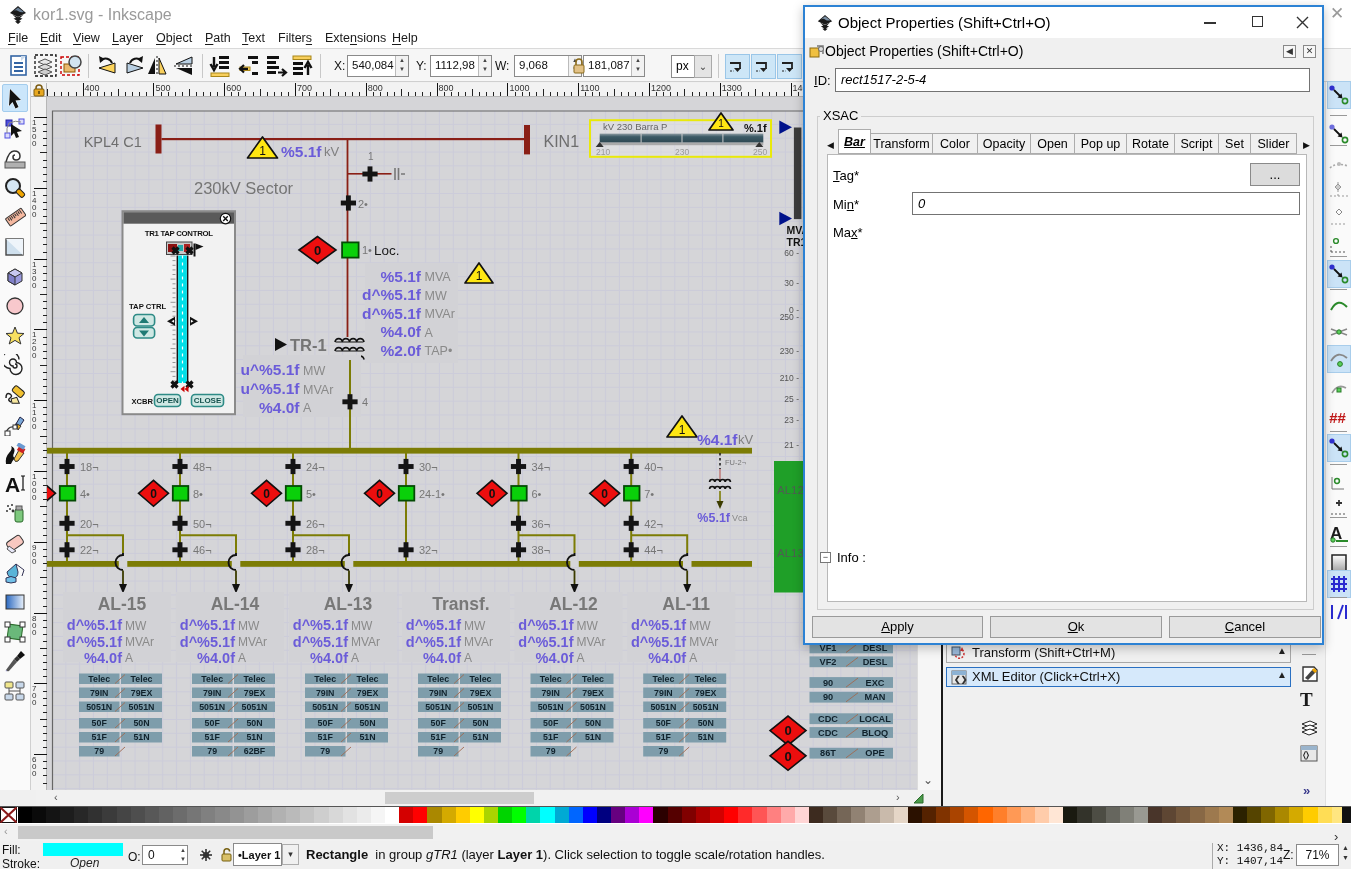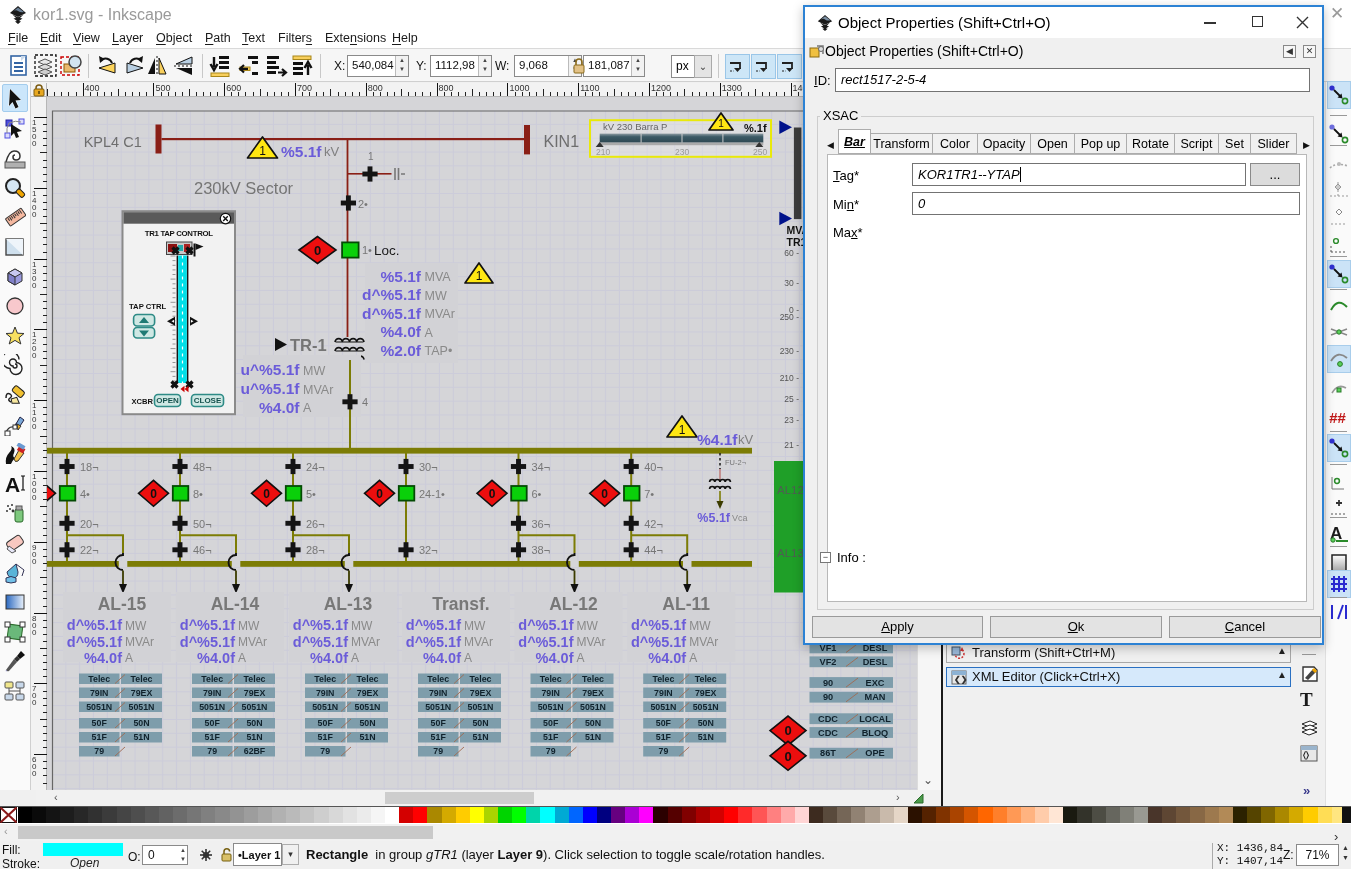--- a/index.html
+++ b/index.html
@@ -1433,21 +1433,21 @@
         </g>
       </svg>
 <svg class="abs" style="left:220px;top:6px" width="13" height="15" viewBox="0 0 13 15">
         <rect x="2" y="7" width="9" height="7" rx="1" fill="#d8c068" stroke="#776010"></rect>
         <path d="M4 7 V4.5 a2.8 2.8 0 0 1 5.6 0" fill="none" stroke="#776010" stroke-width="1.5"></path>
       </svg>
 <div class="abs" style="left:233px;top:2px;width:49px;height:23px;background:#fff;border:1px solid #8a8a8a;font-size:11px;font-weight:bold">
         <span class="abs" style="left:4px;top:5px">•Layer 1</span>
       </div>
 <div class="abs" style="left:282px;top:3px;width:17px;height:21px;background:#f0f0f0;border:1px solid #adadad;text-align:center;font-size:9px;line-height:19px;color:#333">▾</div>
-<span class="abs" style="left:306px;top:6px;font-size:13px"><b>Rectangle</b>&nbsp; in group <i>gTR1</i> (layer <b>Layer 9</b>). Click selection to toggle scale/rotation handles.</span>
+<span class="abs" style="left:306px;top:6px;font-size:13px"><b>Rectangle</b>&nbsp; in group <i>gTR1</i> (layer <b>Layer 1</b>). Click selection to toggle scale/rotation handles.</span>
 <div class="abs" style="left:1212px;top:2px;width:1px;height:26px;background:#aaa"></div>
 <span class="abs" style="left:1217px;top:1px;font-family:'Liberation Mono',monospace;font-size:11px">X: 1436,84</span>
 <span class="abs" style="left:1217px;top:14px;font-family:'Liberation Mono',monospace;font-size:11px">Y: 1407,14</span>
 <span class="abs" style="left:1283px;top:7px;font-size:12px">Z:</span>
 <div class="abs" style="left:1296px;top:3px;width:43px;height:22px;background:#fff;border:1px solid #8a8a8a;font-size:12px;text-align:center;line-height:20px">71%</div>
 <span class="abs" style="right:2px;top:2px;font-size:7px;color:#333;line-height:10px;text-align:center">▲<br>▼</span>
 </div>
 <div class="abs dialog">
 <svg class="abs" style="left:11px;top:8px" width="17" height="17" viewBox="0 0 20 20">
         <path d="M10 1 L18 8 L10 12 L2 8 Z" fill="#1a1a1a"></path>
@@ -1488,23 +1488,20 @@
         <div class="tab" style="left:154px;width:53px;line-height:20px">Opacity</div>
         <div class="tab" style="left:207px;width:44px;line-height:20px">Open</div>
         <div class="tab" style="left:251px;width:52px;line-height:20px">Pop up</div>
         <div class="tab" style="left:303px;width:48px;line-height:20px">Rotate</div>
         <div class="tab" style="left:351px;width:44px;line-height:20px">Script</div>
         <div class="tab" style="left:395px;width:32px;line-height:20px">Set</div>
         <div class="tab" style="left:427px;width:46px;line-height:20px">Slider</div>
 <span class="abs" style="left:479px;top:12px;font-size:9px;color:#111">▶</span>
 <div class="abs" style="left:3px;top:26px;width:480px;height:448px;background:#fff;border:1px solid #b8b8b8"></div>
 <span class="dtxt" style="left:9px;top:40px"><u>T</u>ag*</span>
-<div class="dinput" style="left:88px;top:35px;width:334px;height:23px">
-          <span class="v">KOR1TR1--YTAP<span style="border-left:1px solid #000;margin-left:0px"></span></span>
-        </div>
 <div class="abs" style="left:426px;top:35px;width:50px;height:23px;background:#dcdcdc;border:1px solid #8a8a8a;text-align:center;line-height:21px;font-size:13px;color:#000">...</div>
 <span class="dtxt" style="left:9px;top:69px">Mi<u>n</u>*</span>
 <div class="dinput" style="left:88px;top:64px;width:388px;height:23px">
           <span class="v">0</span>
         </div>
 <span class="dtxt" style="left:9px;top:97px">Ma<u>x</u>*</span>
 </div>
 <div class="abs" style="left:15px;top:545px;width:11px;height:11px;border:1px solid #777;background:#fff;text-align:center;line-height:9px;font-size:9px;color:#333">−</div>
 <span class="dtxt" style="left:32px;top:543px">Info :</span>
 <div class="dbtn" style="left:7px;top:609px;width:171px"><u>A</u>pply</div>

